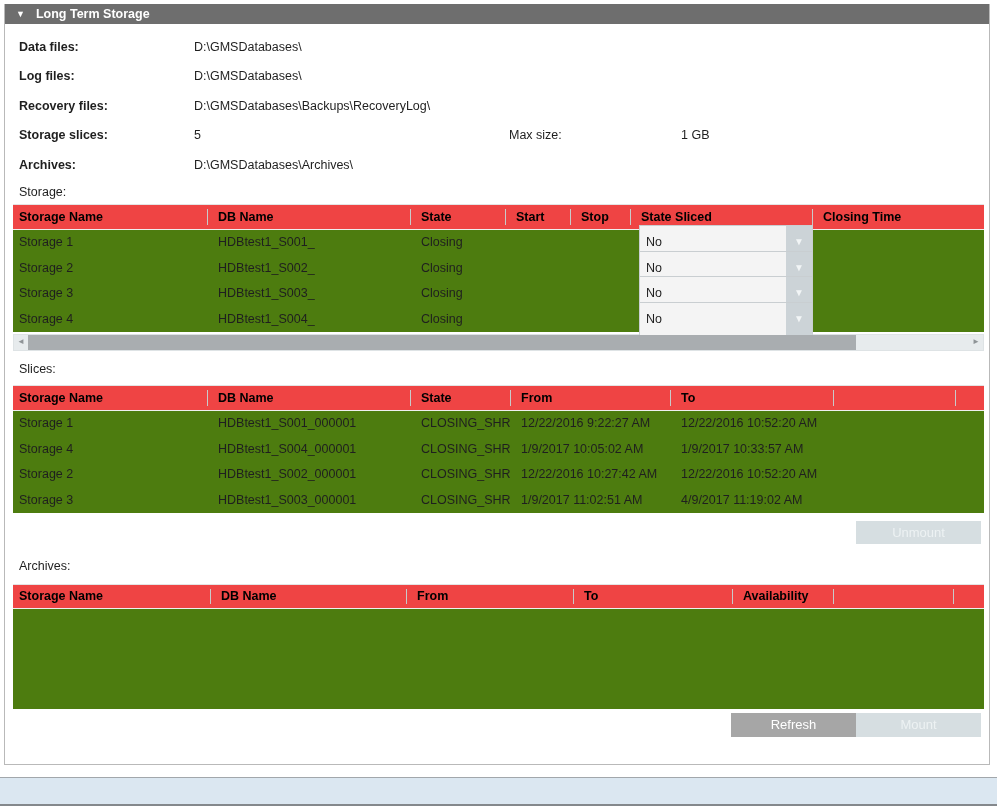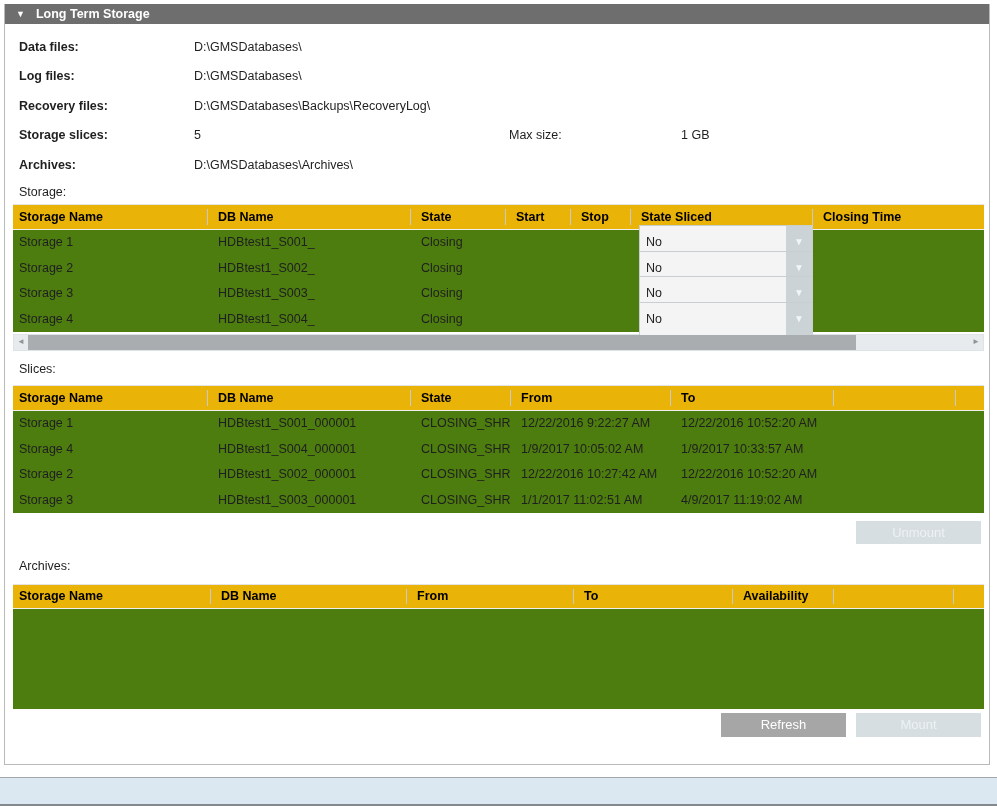--- a/index.html
+++ b/index.html
@@ -26,21 +26,21 @@
   .field-label { width:175px; flex:0 0 175px;font-weight:bold; }
   .field-label-2 { width:172px; flex:0 0 172px; }
   .field-value-fixed { width:315px; flex:0 0 315px; }
   
   .section-label { height:24px; display:flex; align-items:center; padding-left:14px; }
   .tbl { margin-left:8px; width:971px; }
   .trow { display:grid; grid-template-columns:var(--cols); align-items:center; }
   .storage-tbl .trow { --cols:195px 203px 95px 65px 60px 182px 1fr; }
   .slices-tbl  .trow { --cols:195px 203px 100px 160px 163px 122px 1fr; }
   .arch-tbl    .trow { --cols:198px 196px 167px 159px 101px 120px 1fr; }
-  .thead { height:26px; background:#eab308; border-top:1px solid #e4e4e4; border-bottom:1px solid #efefef; }
+  .thead { height:26px; background:#ef4444; border-top:1px solid #e4e4e4; border-bottom:1px solid #efefef; }
   .thead .c { font-weight:bold; color:#000; position:relative; height:100%; display:flex; align-items:center; }
   .thead .c.sep::after { content:""; position:absolute; right:0; top:4px; bottom:4px; width:1px; background:#c9c9c9; }
   .tbody { background:#4d7c0f; }
   .arch-tbl .tbody { height:100px; }
   .tbody .trow { height:25.5px; }
   .c { padding-left:10px; overflow:hidden; white-space:nowrap; }
   .c.first { padding-left:6px; }
   
   .dd {
     margin-left:8px; width:174px; height:34px;
@@ -56,21 +56,21 @@
   
   .hscroll {
     margin:2px 0 0 8px; width:971px; height:17px;
     background:#e7ebed; border:1px solid #dee3e5;
     display:flex; align-items:stretch;
   }
   .scroll-btn { width:14px; display:flex; align-items:center; justify-content:center; color:#8f9497; font-size:8px; line-height:1; }
   .scroll-track { flex:1; position:relative; }
   .scroll-thumb { position:absolute; left:0; top:0; bottom:0; width:88%; background:#a9adb0; }
   
-  .btn-row { display:flex; justify-content:flex-end; gap:10px; padding-right:8px; }
+  .btn-row { display:flex; justify-content:flex-end; padding-right:8px; }
   .row-unmount { margin-top:8px; height:23px; }
   .row-bottom { margin-top:4px; height:24px; }
   .btn {
     width:125px; height:100%; display:flex; align-items:center; justify-content:center;
     font-size:13px; cursor:default;
   }
   .btn-disabled { background:#d6dee1; color:#edf2f3; }
   .btn-enabled  { background:#a6a6a6; color:#ffffff; }
   
   .bottom-bar {
@@ -229,21 +229,21 @@
           <div class="c">CLOSING_SHR</div>
           <div class="c">12/22/2016 10:27:42 AM</div>
           <div class="c">12/22/2016 10:52:20 AM</div>
           <div class="c"></div>
           <div class="c"></div>
         </div>
         <div class="trow">
           <div class="c first">Storage 3</div>
           <div class="c">HDBtest1_S003_000001</div>
           <div class="c">CLOSING_SHR</div>
-          <div class="c">1/1/2017 11:02:51 AM</div>
+          <div class="c">1/9/2017 11:02:51 AM</div>
           <div class="c">4/9/2017 11:19:02 AM</div>
           <div class="c"></div>
           <div class="c"></div>
         </div>
       </div>
     </div>
 
     <div class="btn-row row-unmount">
       <div class="btn btn-disabled">Unmount</div>
     </div>

